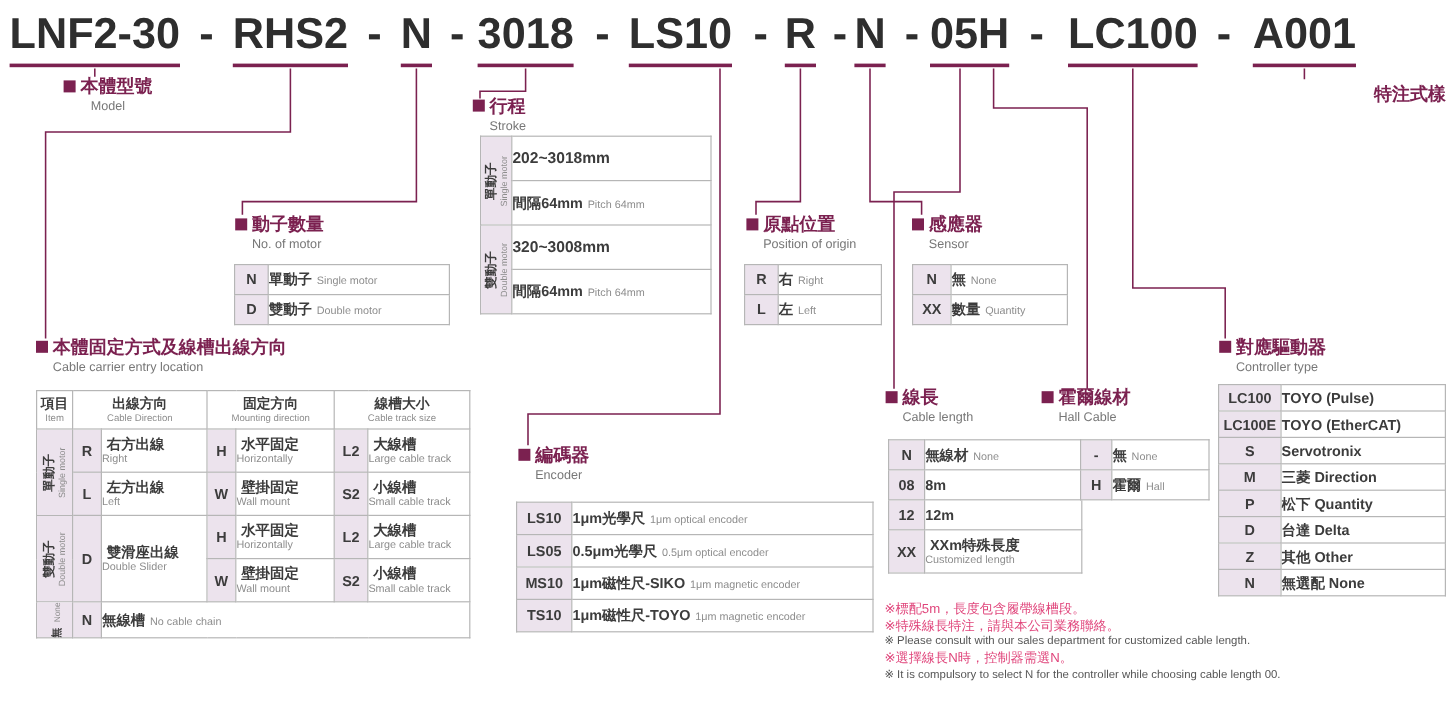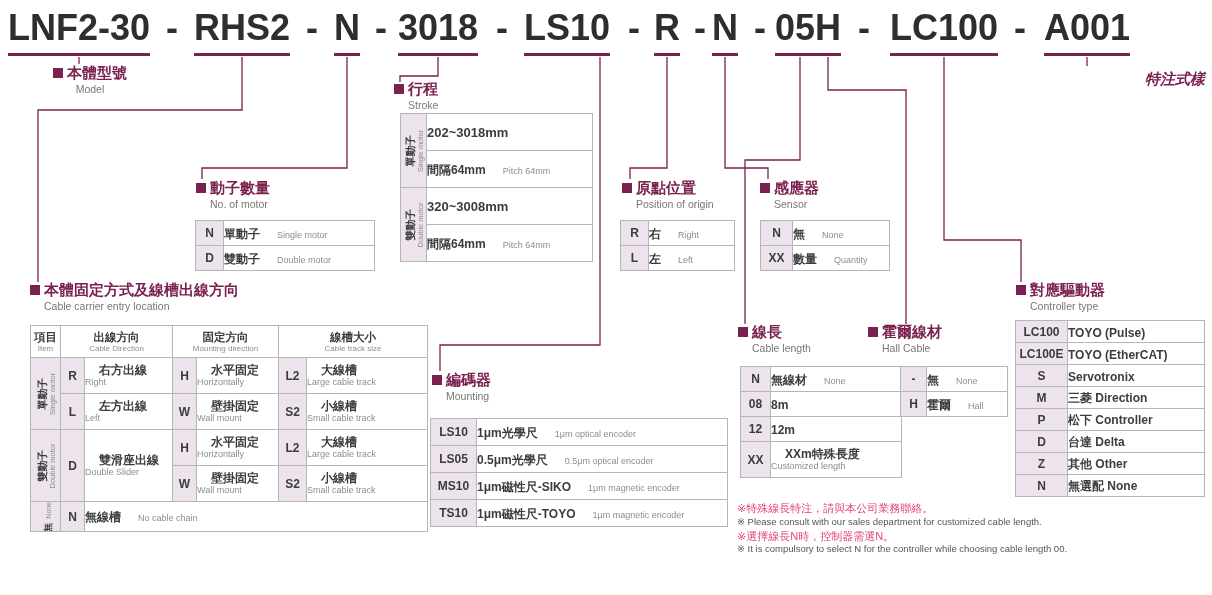--- a/index.html
+++ b/index.html
@@ -13,30 +13,30 @@
     line-height:1.2; padding-bottom:4px; border-bottom:3px solid #7b2150; white-space:nowrap;
   }
   .dash { position:absolute; top:6px; font-size:36px; font-weight:bold; color:#2e2e2e; line-height:1.2; }
   
   .heading { position:absolute; }
   .hz-line { font-weight:bold; font-size:15px; color:#7b2150; white-space:nowrap; line-height:18px; }
   .sq { display:inline-block; width:10px; height:10px; background:#7b2150; margin-right:4px; }
   .he-line { font-size:10.5px; color:#777; white-space:nowrap; margin-left:14px; line-height:13px; margin-top:1px; }
   .heading.center { text-align:center; }
   .heading.center .he-line { margin-left:0; }
-  .heading.right { text-align:right;font-style:italic; }
+  .heading.right { text-align:right; }
   .heading.right .he-line { margin-left:0; }
   
   .tbl { position:absolute; border-collapse:collapse; table-layout:fixed; background:#fff; }
   .tbl td { border:1px solid #b6b6b6; padding:0; vertical-align:middle; overflow:hidden; }
   .code { background:#ece3ed; text-align:center; font-weight:bold; font-size:12px; color:#3c3c3c; }
   .lbl { padding:0 5px; }
   .zh { font-weight:bold; font-size:12px; color:#3c3c3c; }
-  .en { font-size:9px; color:#8d8d8d; margin-left:17px; }
-  .lbl2 .zh { display:block; margin-left:14px; line-height:13px; }
+  .en { font-size:9px; color:#8d8d8d; margin-left:4px; }
+  .lbl2 .zh { display:block; margin-left:4px; line-height:13px; }
   .lbl2 .en { display:block; margin-left:0; line-height:10px; }
   .range { font-weight:bold; font-size:13px; color:#3c3c3c; }
   .rotc { background:#ece3ed; position:relative; }
   .rot { position:absolute; left:50%; top:50%; transform:translate(-50%,-50%) rotate(-90deg);
          white-space:nowrap; text-align:center; }
   .rot .rz { display:block; font-weight:bold; font-size:10.5px; color:#3c3c3c; line-height:12px; }
   .rot .re { display:block; font-size:7.5px; color:#8d8d8d; line-height:9px; }
   .rot.inline .rz, .rot.inline .re { display:inline; font-size:9px; }
   .rot.inline .re { font-size:7px; }
   .hdr { text-align:center; }
@@ -121,21 +121,21 @@
     <div class="he-line">Sensor</div>
   </div>
 
   <div class="heading" style="left:30px; top:281px">
     <div class="hz-line"><span class="sq"></span><span>本體固定方式及線槽出線方向</span></div>
     <div class="he-line">Cable carrier entry location</div>
   </div>
 
   <div class="heading" style="left:432px; top:371px">
     <div class="hz-line"><span class="sq"></span><span>編碼器</span></div>
-    <div class="he-line">Mounting</div>
+    <div class="he-line">Encoder</div>
   </div>
 
   <div class="heading" style="left:738px; top:323px">
     <div class="hz-line"><span class="sq"></span><span>線長</span></div>
     <div class="he-line">Cable length</div>
   </div>
 
   <div class="heading" style="left:868px; top:323px">
     <div class="hz-line"><span class="sq"></span><span>霍爾線材</span></div>
     <div class="he-line">Hall Cable</div>
@@ -223,21 +223,21 @@
       <td class="code">N</td>
       <td class="lbl"><span class="zh">無</span><span class="en">None</span></td>
     </tr>
     <tr style="height:25px">
       <td class="code">XX</td>
       <td class="lbl"><span class="zh">數量</span><span class="en">Quantity</span></td>
     </tr>
   </tbody>
     </table>
 
-  <table class="tbl" style="left:30px; top:325px; width:398px">
+  <table class="tbl" style="left:30px; top:325px; width:362px">
     <colgroup>
       <col style="width:30px">
         <col style="width:24px">
         <col style="width:88px">
       <col style="width:24px">
         <col style="width:82px">
         <col style="width:28px">
         <col>
     </colgroup>
     <tbody>
@@ -431,37 +431,38 @@
     <tr style="height:22px">
       <td class="code">S</td>
       <td class="lbl"><span class="zh">Servotronix</span></td>
     </tr>
     <tr style="height:22px">
       <td class="code">M</td>
       <td class="lbl"><span class="zh">三菱 Direction</span></td>
     </tr>
     <tr style="height:22px">
       <td class="code">P</td>
-      <td class="lbl"><span class="zh">松下 Controller</span></td>
+      <td class="lbl"><span class="zh">松下 Quantity</span></td>
     </tr>
     <tr style="height:22px">
       <td class="code">D</td>
       <td class="lbl"><span class="zh">台達 Delta</span></td>
     </tr>
     <tr style="height:22px">
       <td class="code">Z</td>
       <td class="lbl"><span class="zh">其他 Other</span></td>
     </tr>
     <tr style="height:22px">
       <td class="code">N</td>
       <td class="lbl"><span class="zh">無選配 None</span></td>
     </tr>
   </tbody>
     </table>
 
   <div class="notes">
+    <div class="note-zh">※標配5m，長度包含履帶線槽段。</div>
     <div class="note-zh">※特殊線長特注，請與本公司業務聯絡。</div>
     <div class="note-en">※ Please consult with our sales department for customized cable length.</div>
     <div class="note-zh">※選擇線長N時，控制器需選N。</div>
     <div class="note-en">※ It is compulsory to select N for the controller while choosing cable length 00.</div>
   </div>
 
 </div>
 
 </body></html>

